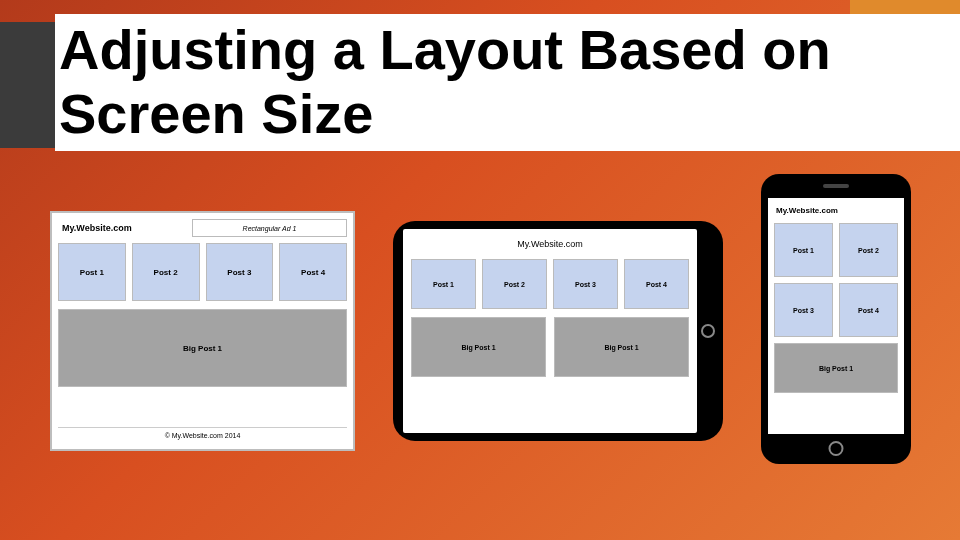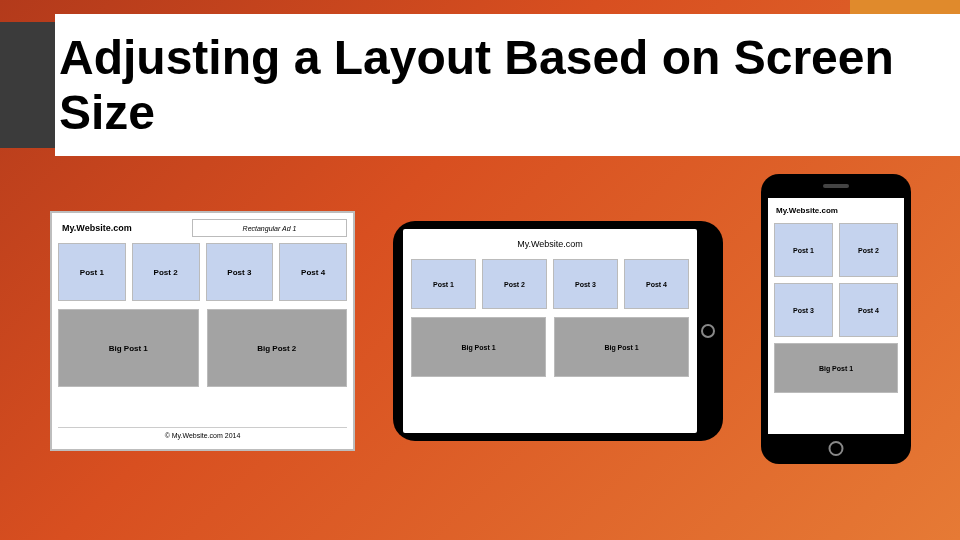--- a/index.html
+++ b/index.html
@@ -30,24 +30,24 @@
     width: 110px;
     height: 126px;
     background: #e08a2c;
   }
   .title {
     position: absolute;
     top: 14px;
     left: 55px;
     color: #fff;
     background: #fff;
-    font-size: 48px;
+    font-size: 56px;
     font-weight: 700;
     line-height: 1.15;
-    padding: 16px 4px;
+    padding: 4px 4px;
   }
   .title span { color: #000; }
 
   
   .mocks {
     position: absolute;
     top: 198px;
     left: 50px;
     right: 20px;
     display: flex;
@@ -169,21 +169,20 @@
       <div class="cell ad">Rectangular Ad 1</div>
     </div>
     <div class="drow" style="margin-top:6px;gap:6px">
       <div class="cell blue p4">Post 1</div>
       <div class="cell blue p4">Post 2</div>
       <div class="cell blue p4">Post 3</div>
       <div class="cell blue p4">Post 4</div>
     </div>
     <div class="drow" style="margin-top:8px;gap:8px">
       <div class="cell pink bp2">Big Post 1</div>
-      <div class="cell pink bp2">Big Post 2</div>
     </div>
     <div class="foot">© My.Website.com 2014</div>
   </div>
 
   <div class="tablet">
     <div class="tscreen">
       <div class="tbrand">My.Website.com</div>
       <div class="drow" style="gap:6px">
         <div class="cell blue tp4">Post 1</div>
         <div class="cell blue tp4">Post 2</div>

